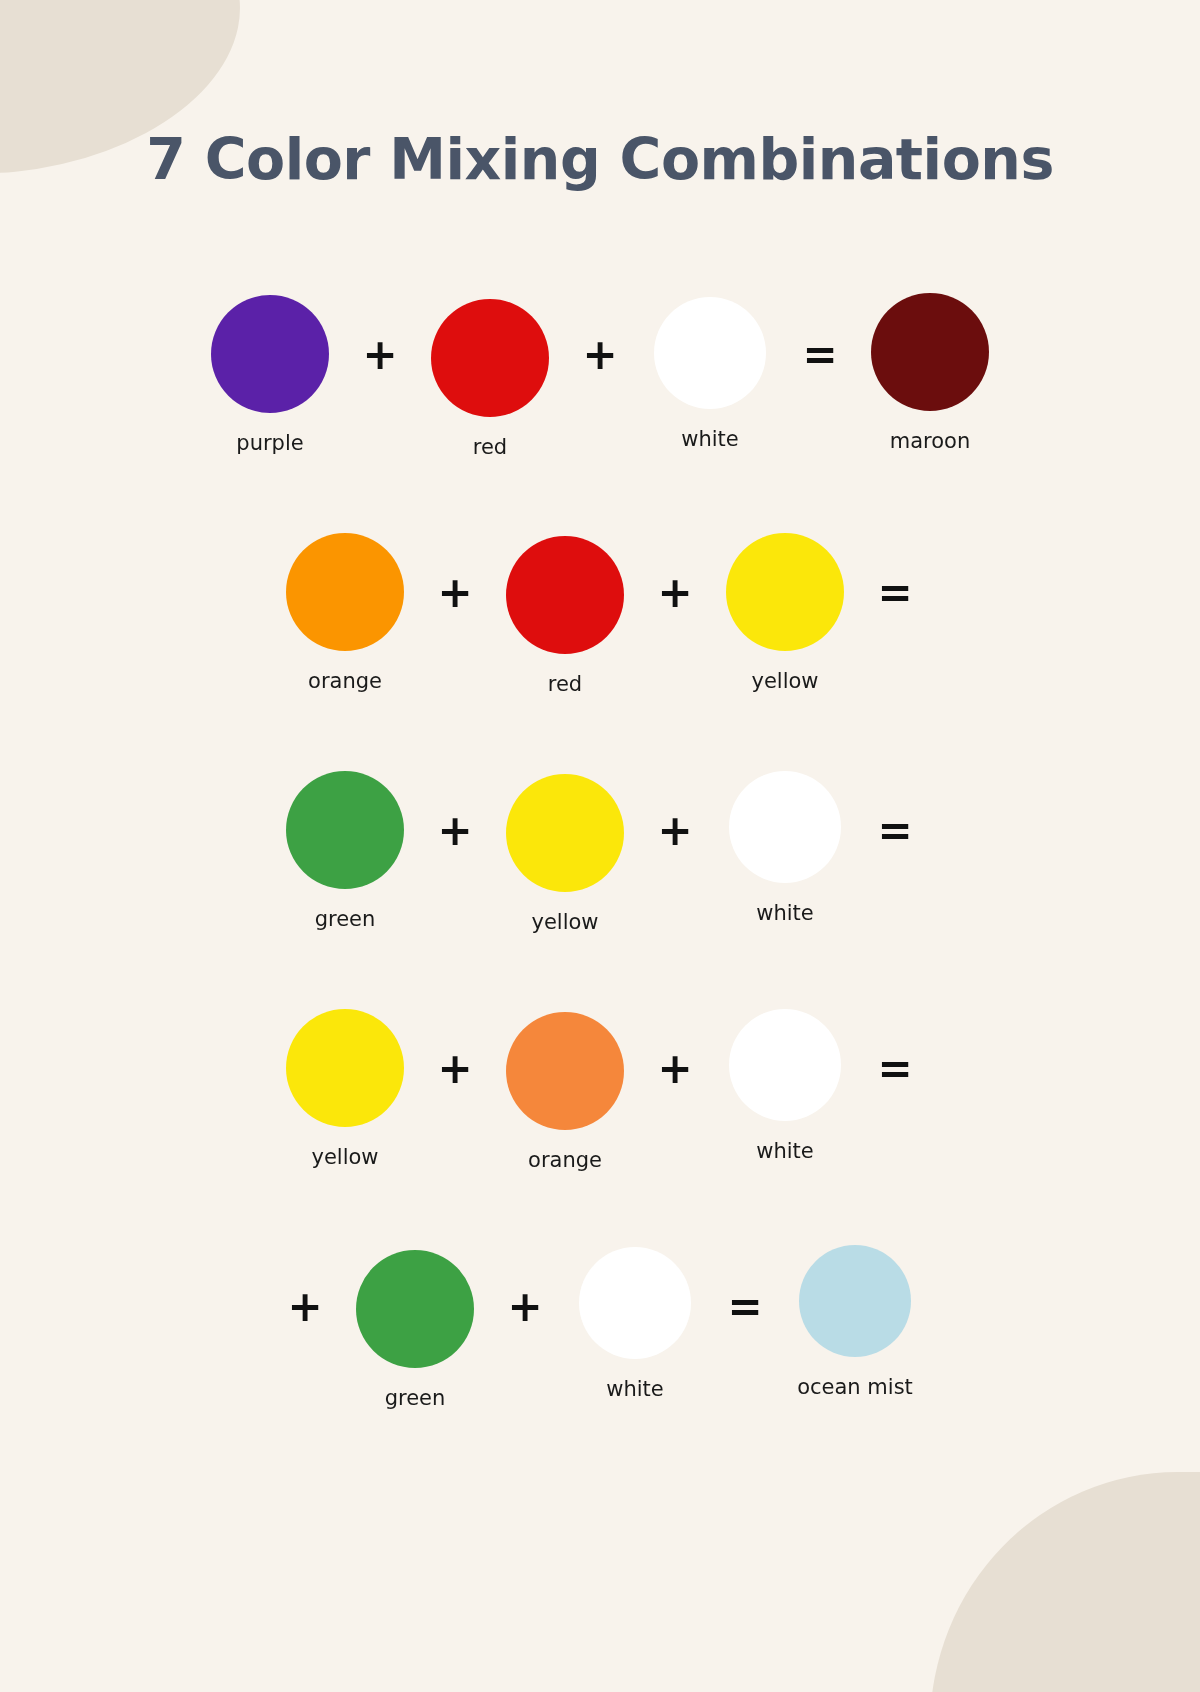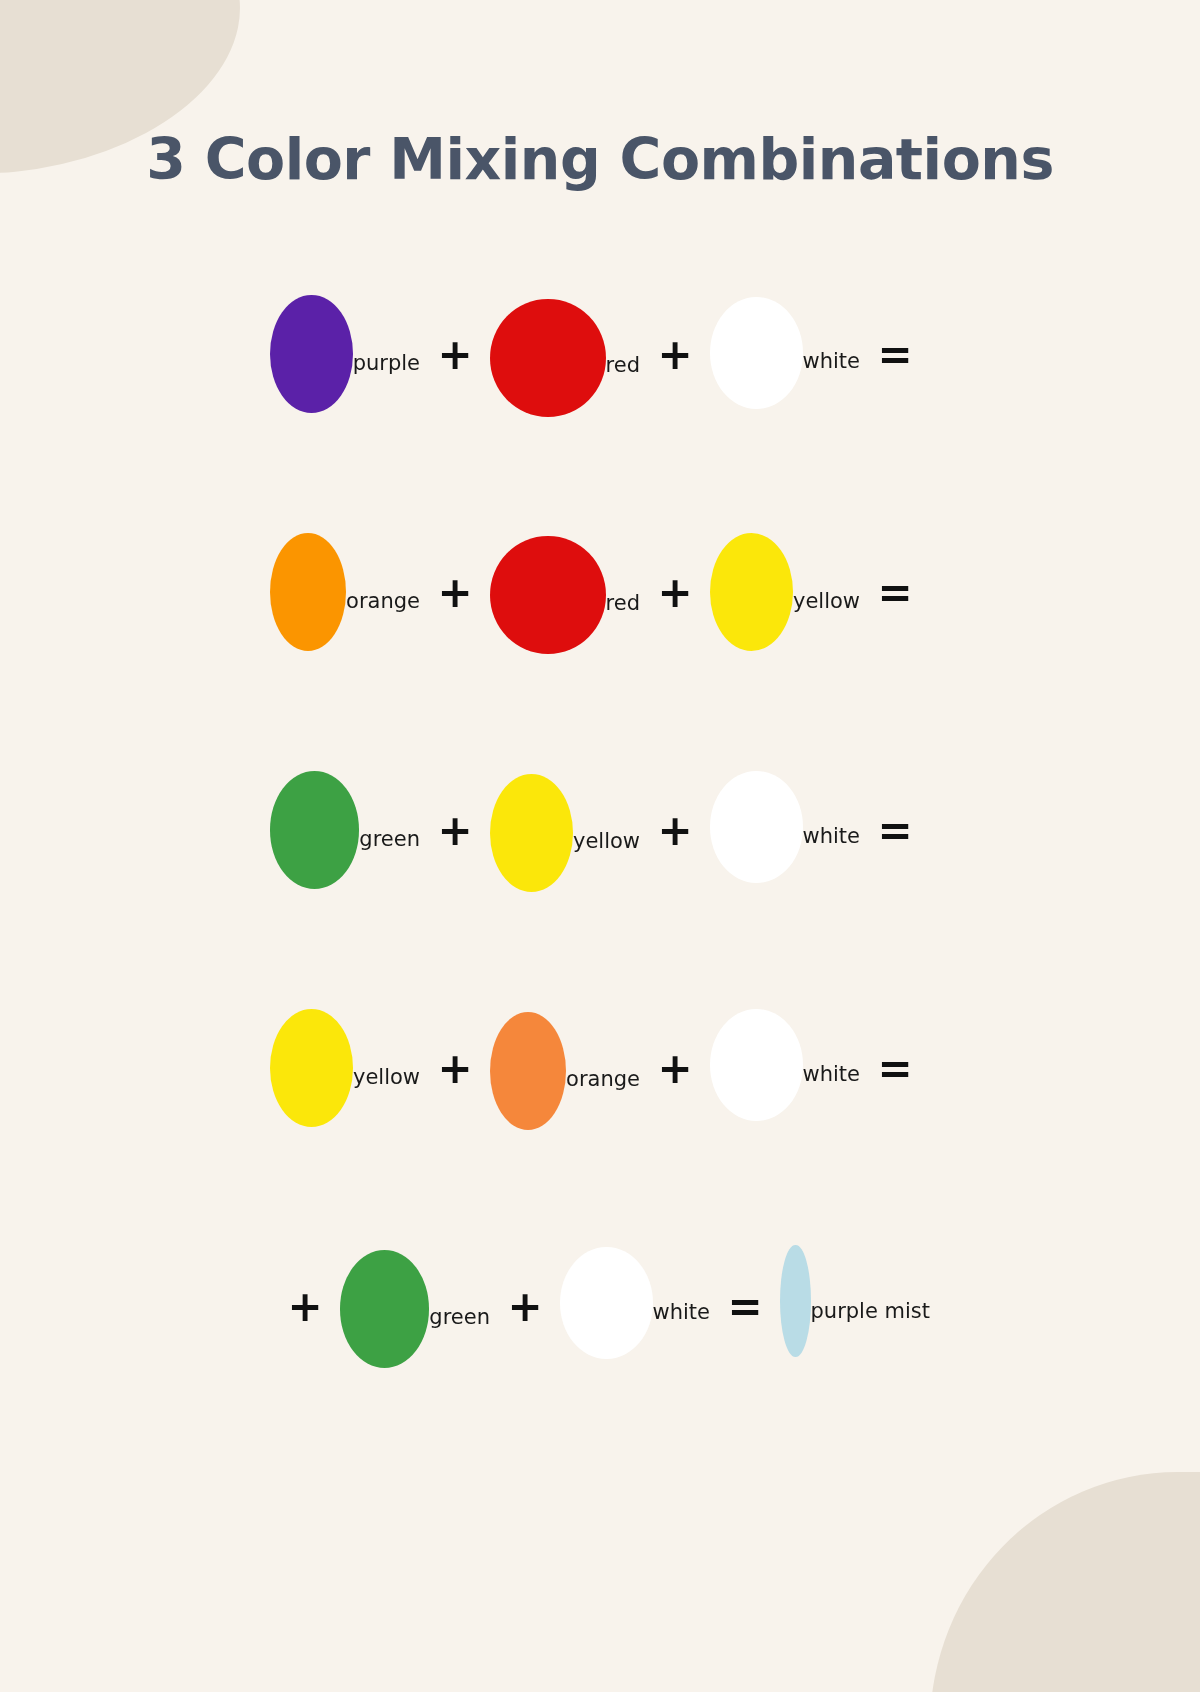--- a/index.html
+++ b/index.html
@@ -70,21 +70,21 @@
   .row {
     display: flex;
     align-items: flex-start;
     justify-content: center;
     height: 238px;
   }
 
   .cell {
     width: 150px;
     display: flex;
-    flex-direction: row;
+    flex-direction: column;
     align-items: center;
   }
 
   .swatch {
     width: 118px;
     height: 118px;
     border-radius: 50%;
   }
   .swatch.small { width: 112px; height: 112px; }
 
@@ -127,40 +127,44 @@
   .row.r5 .c3 .swatch { margin-top: -2px; }
 </style>
 </head>
 <body>
 
 <div class="blob-top-left"></div>
 <div class="blob-bottom-right"></div>
 
 <div class="page">
 
-  <div class="title">3 Color Mixing Combinations</div>
+  <div class="title">7 Color Mixing Combinations</div>
 
   <div class="rows">
 
     <div class="row r1">
       <div class="cell c0">
         <div class="swatch" style="background:#5b21a8"></div>
         <div class="label">purple</div>
       </div>
       <div class="op">+</div>
       <div class="cell c1">
         <div class="swatch" style="background:#de0d0d"></div>
         <div class="label">red</div>
       </div>
       <div class="op">+</div>
       <div class="cell c2">
         <div class="swatch small" style="background:#ffffff"></div>
         <div class="label">white</div>
       </div>
       <div class="op">=</div>
+      <div class="cell c3">
+        <div class="swatch" style="background:#6b0d0d"></div>
+        <div class="label">maroon</div>
+      </div>
     </div>
 
     <div class="row r2">
       <div class="cell c0">
         <div class="swatch" style="background:#fb9500"></div>
         <div class="label">orange</div>
       </div>
       <div class="op">+</div>
       <div class="cell c1">
         <div class="swatch" style="background:#de0d0d"></div>
@@ -217,18 +221,18 @@
         <div class="label">green</div>
       </div>
       <div class="op">+</div>
       <div class="cell c2">
         <div class="swatch small" style="background:#ffffff"></div>
         <div class="label">white</div>
       </div>
       <div class="op">=</div>
       <div class="cell c3">
         <div class="swatch small" style="background:#b9dce6"></div>
-        <div class="label">purple mist</div>
+        <div class="label">ocean mist</div>
       </div>
     </div>
 
   </div>
 </div>
 
 </body></html>

